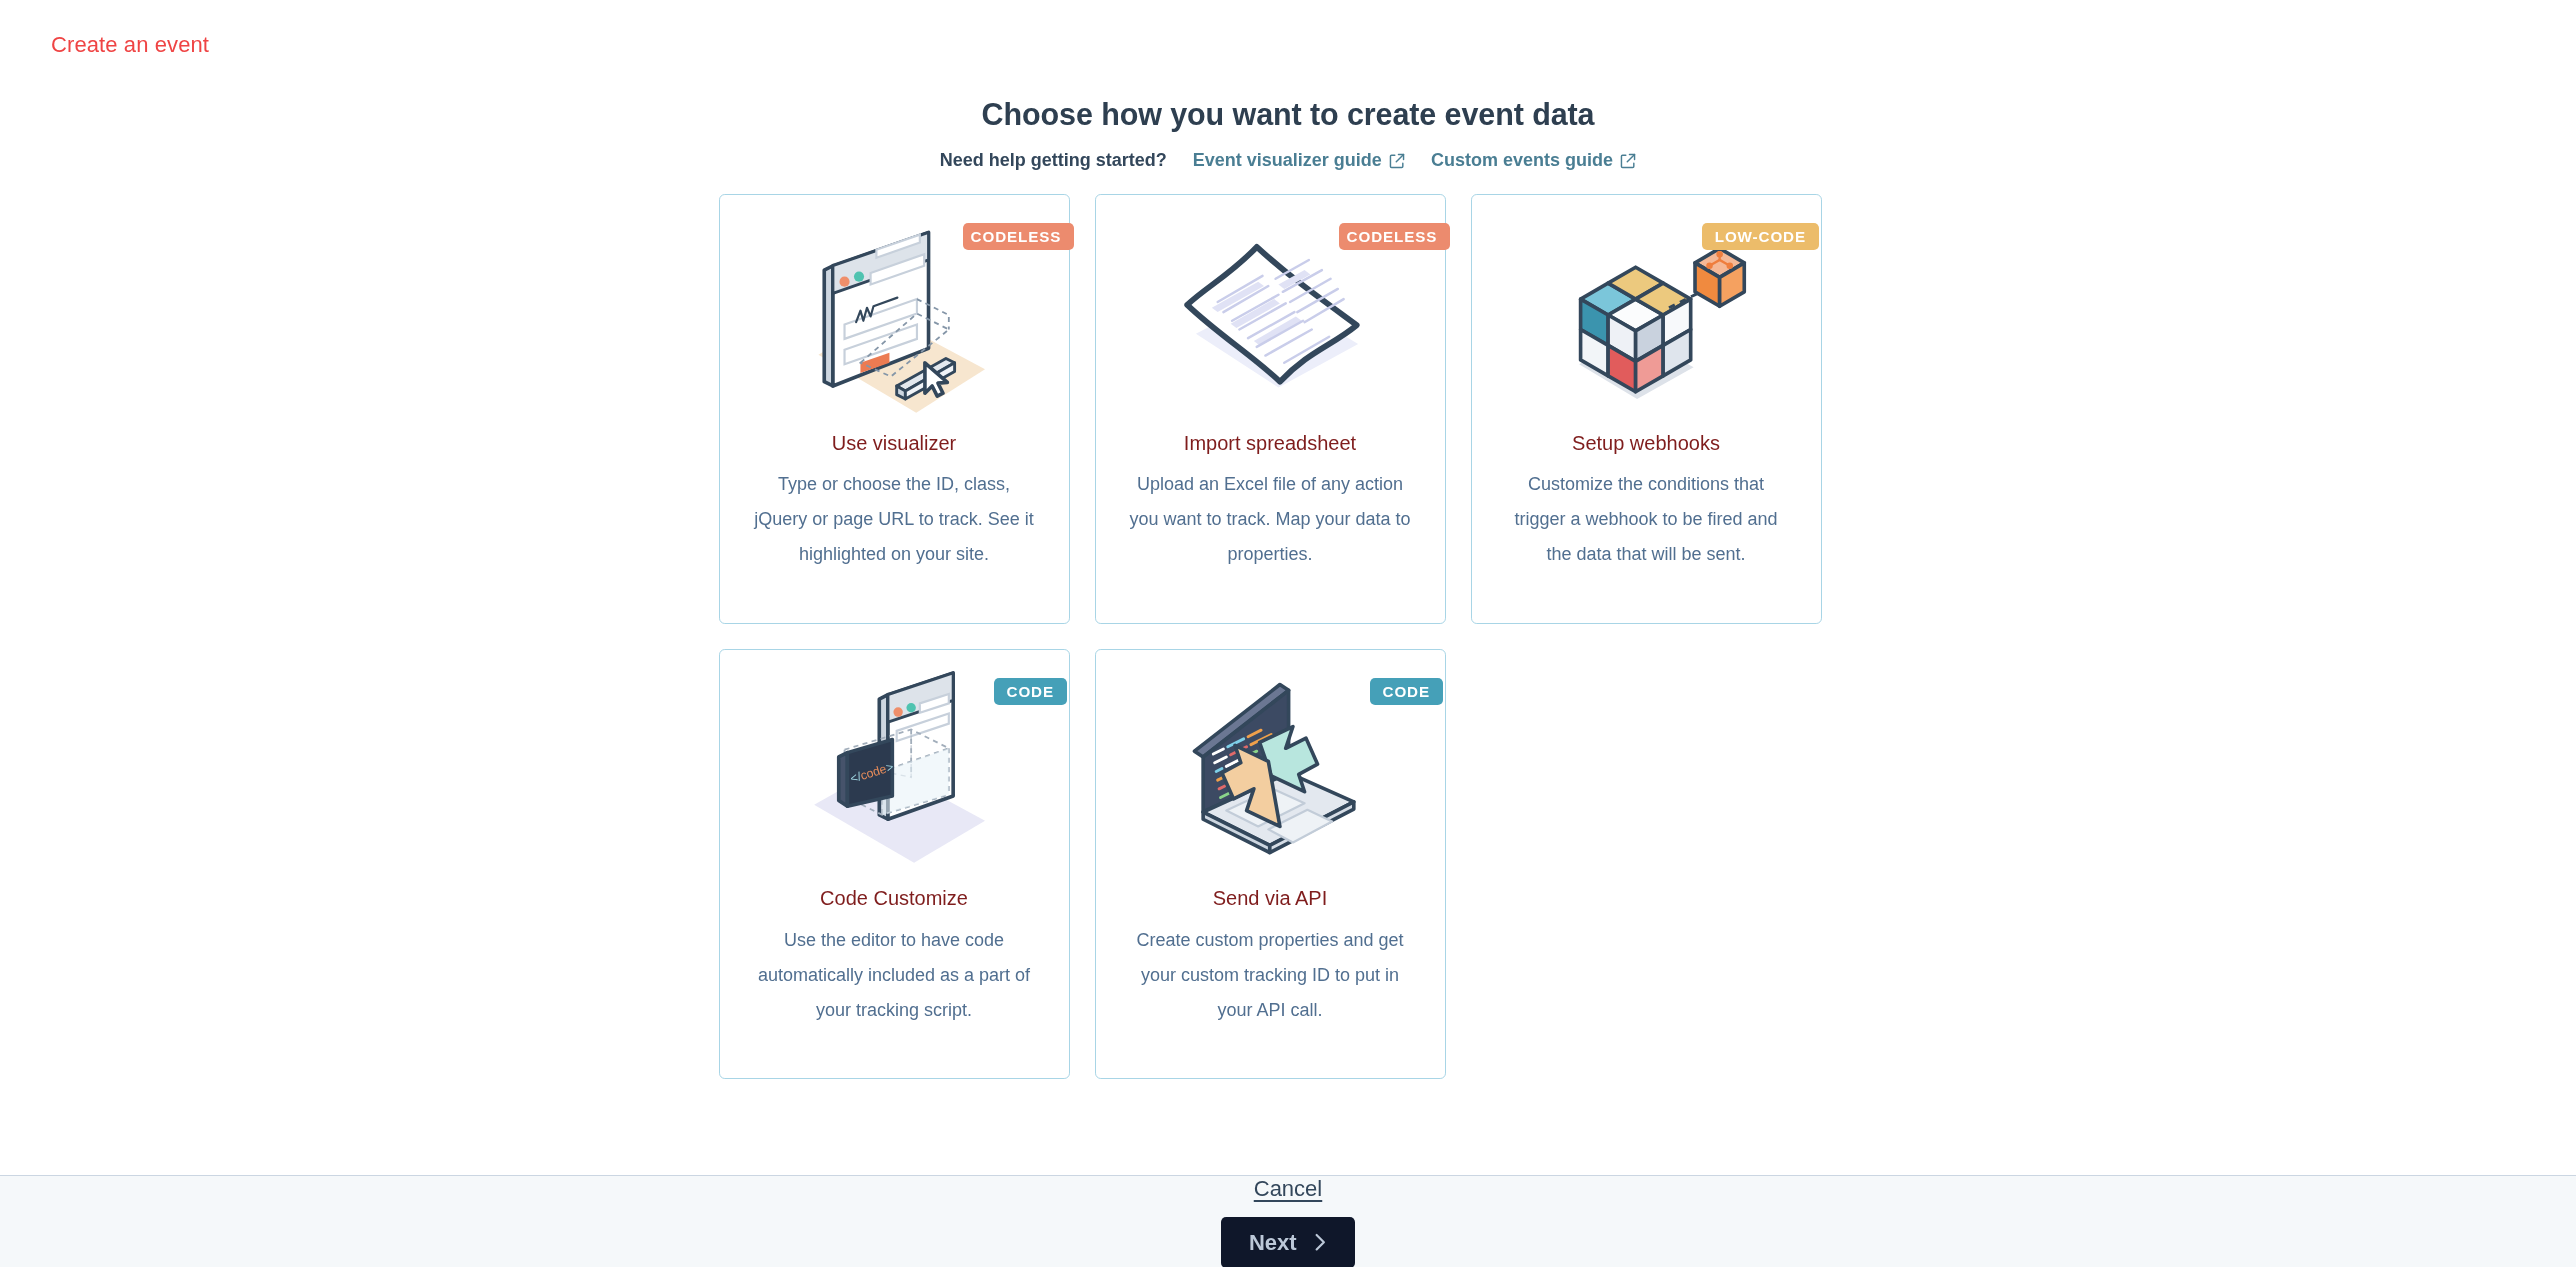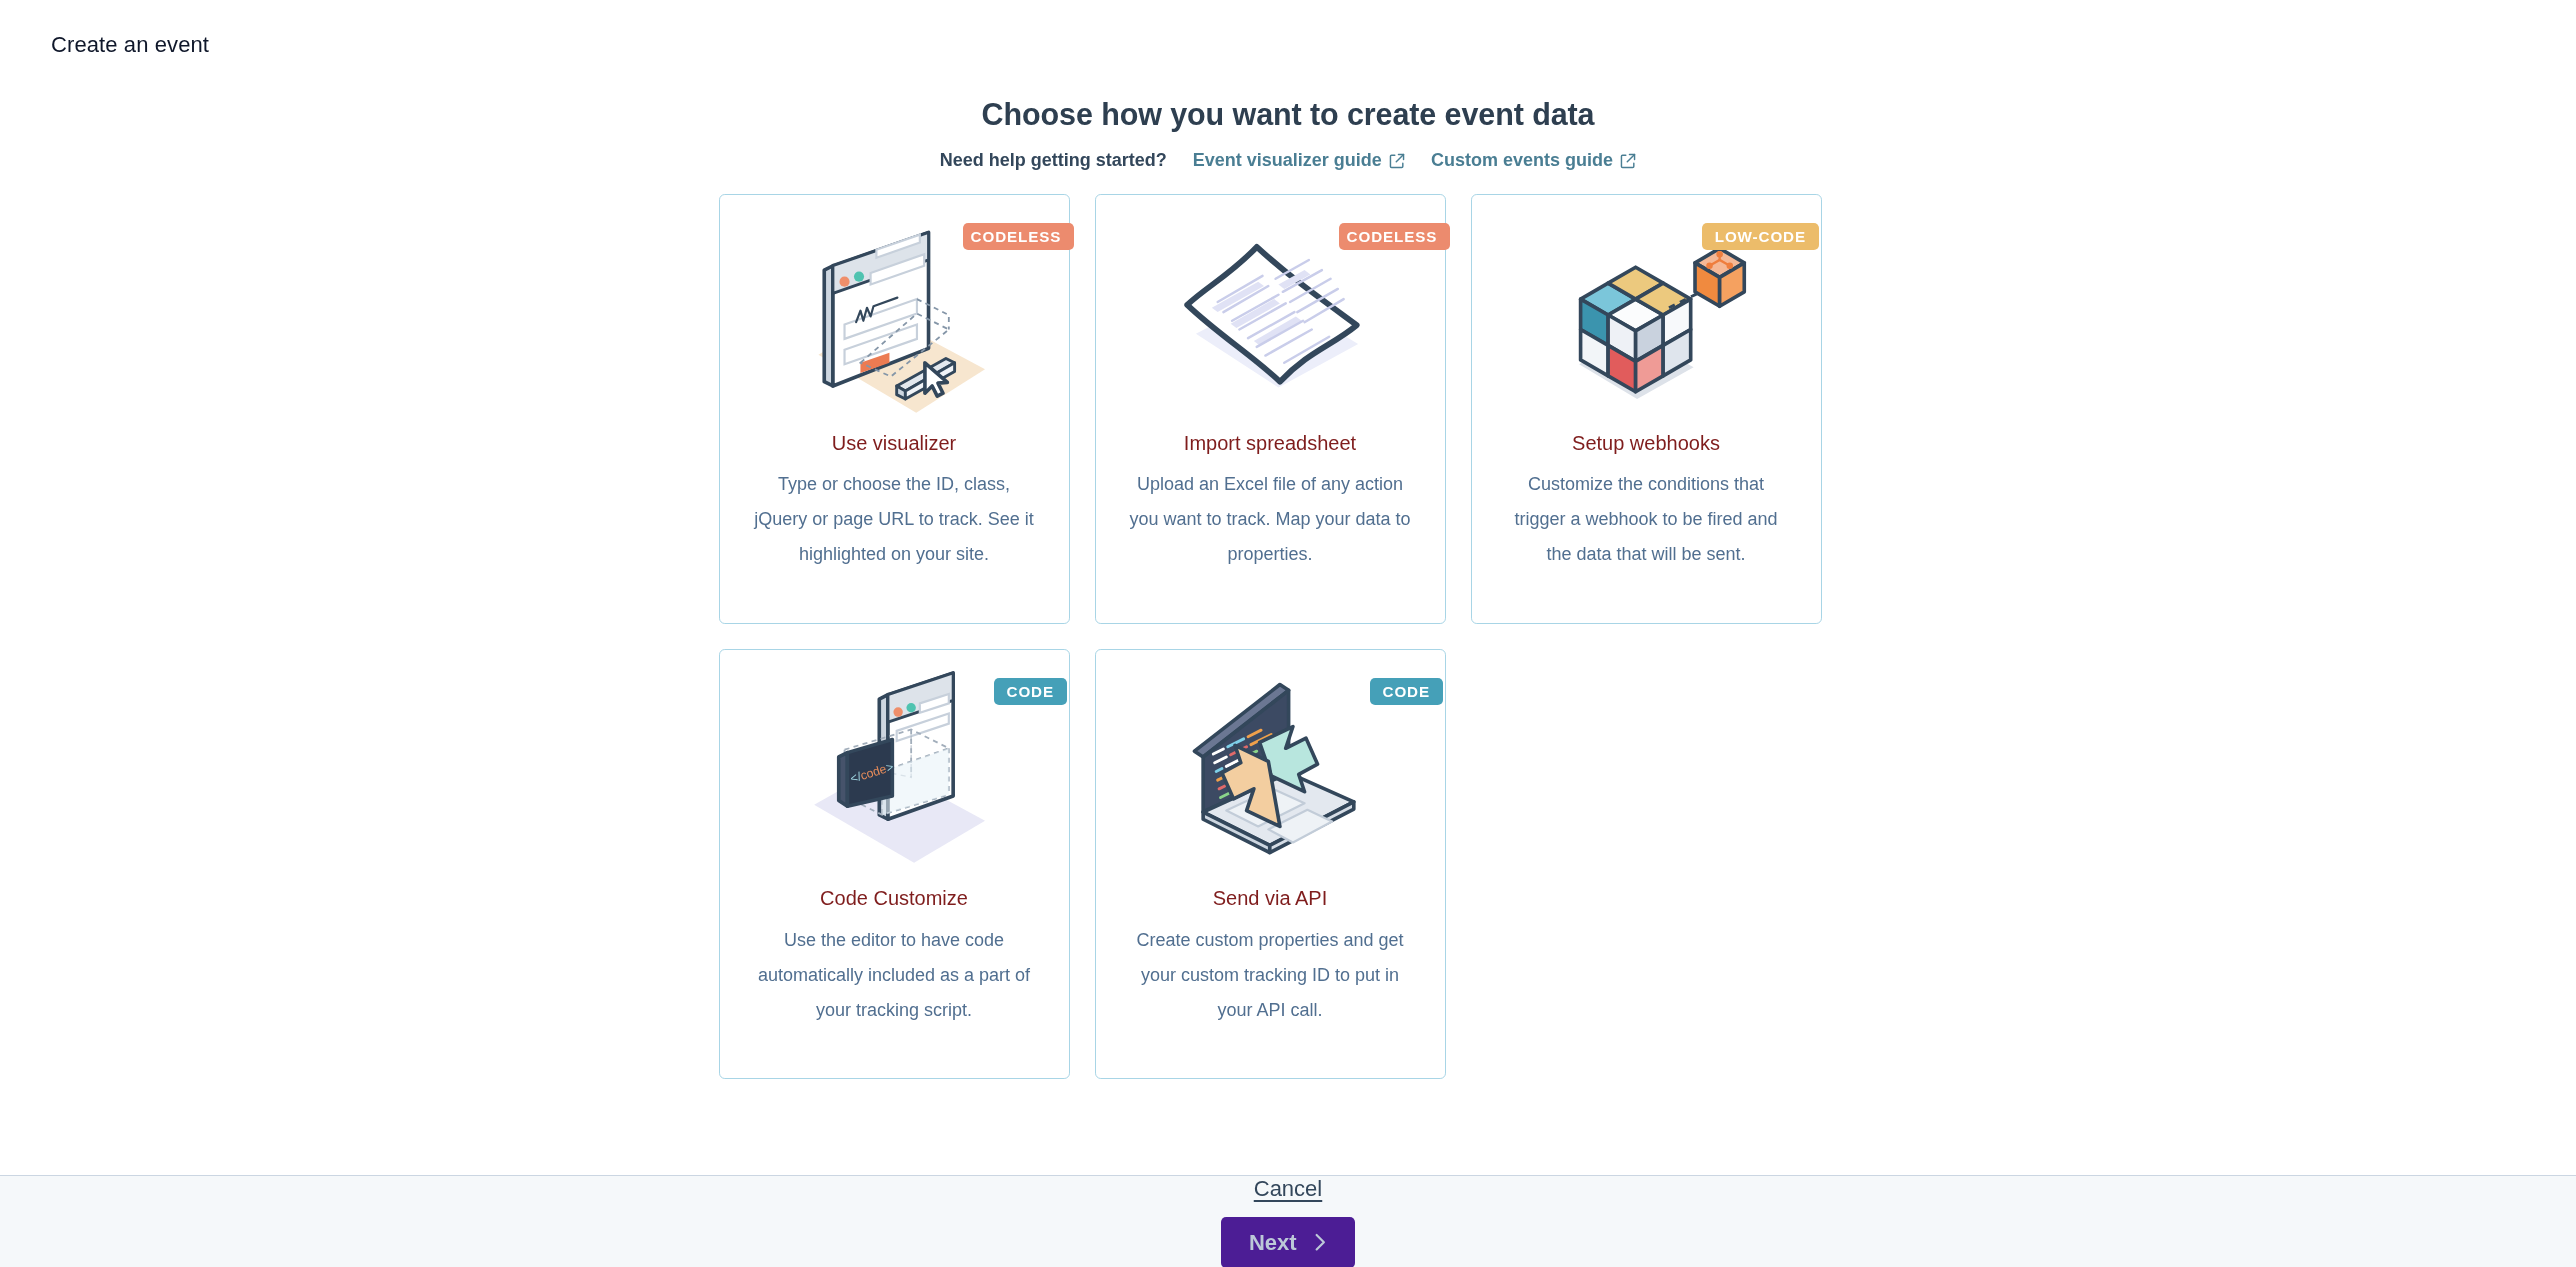--- a/index.html
+++ b/index.html
@@ -27,21 +27,21 @@
     top: 0; left: 0;
     width: 2576px;
     height: 90px;
     background: #ffffff;
     display: flex;
     align-items: center;
   }
   .topbar-title {
     margin-left: 51px;
     font-size: 22px;
-    color: #0f172a;
+    color: #ef4444;
     font-weight: 400;
     letter-spacing: 0.1px;
   }
 
   
   .content {
     position: absolute;
     top: 82px; left: 0;
     width: 2576px;
     height: 1085px;
@@ -176,21 +176,21 @@
     text-underline-offset: 3.6px;
     cursor: pointer;
     background: none;
     border: none;
     font-family: inherit;
   }
   .next-btn {
     display: inline-flex;
     align-items: center;
     gap: 16px;
-    background: #4c1d95;
+    background: #0f172a;
     color: #bcc8d8;
     border: none;
     border-radius: 5.1px;
     padding: 14.5px 27.6px;
     font-size: 22px;
     font-weight: 700;
     font-family: inherit;
     cursor: default;
     line-height: 1;
   }

